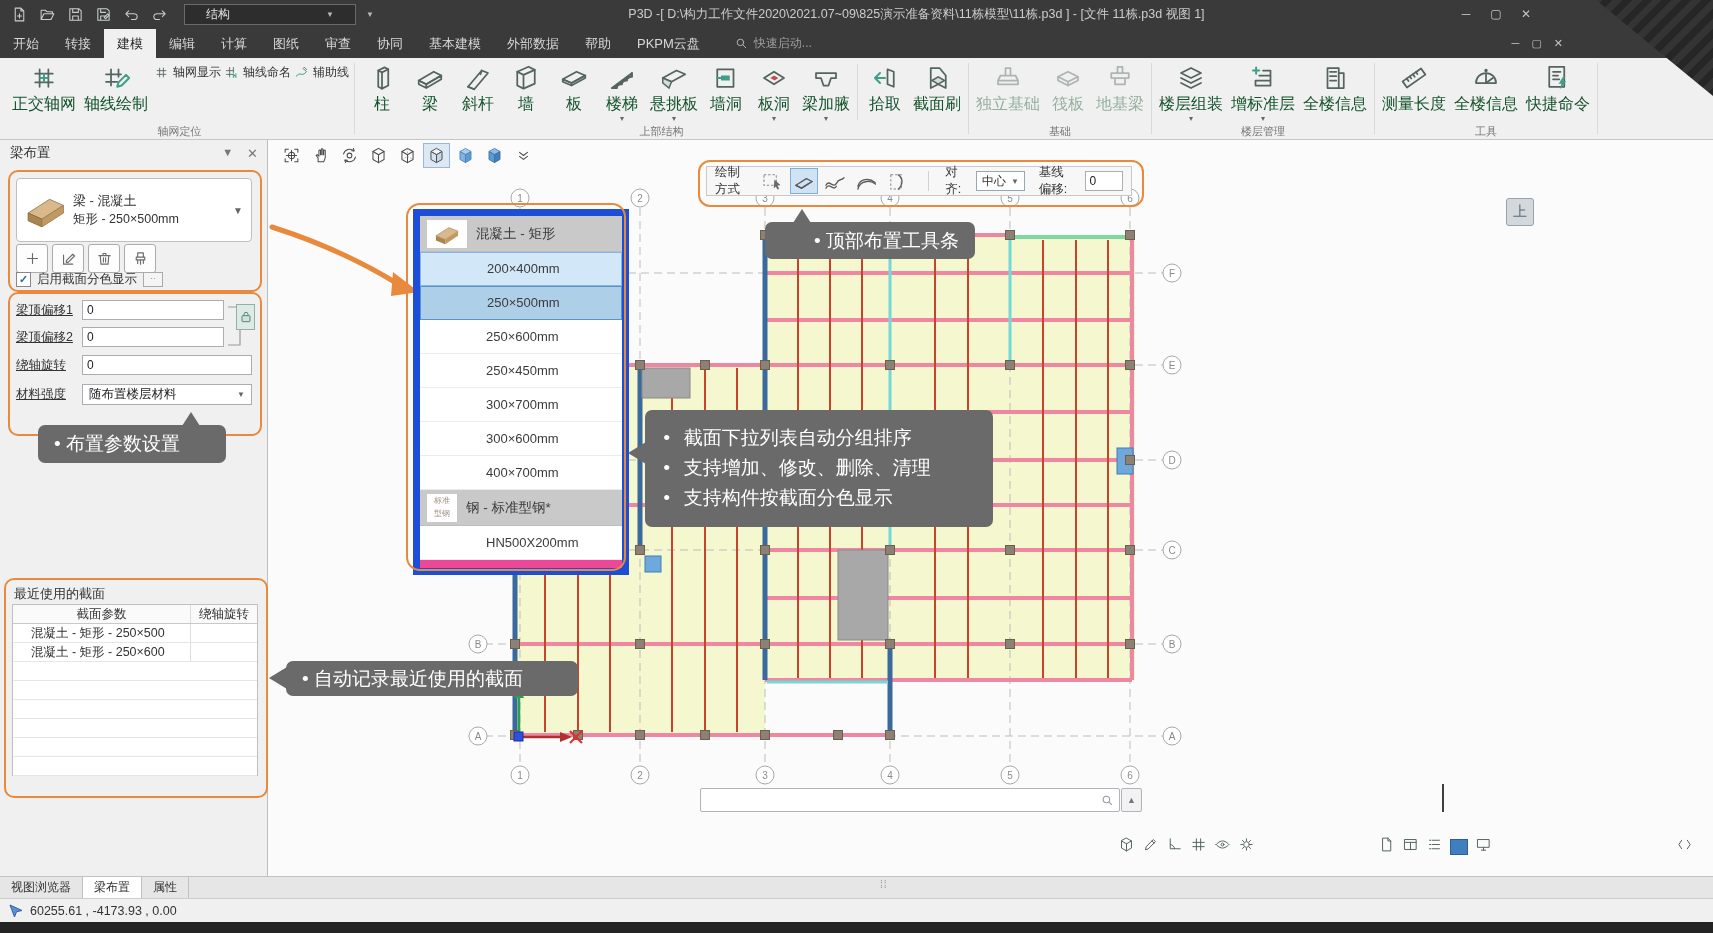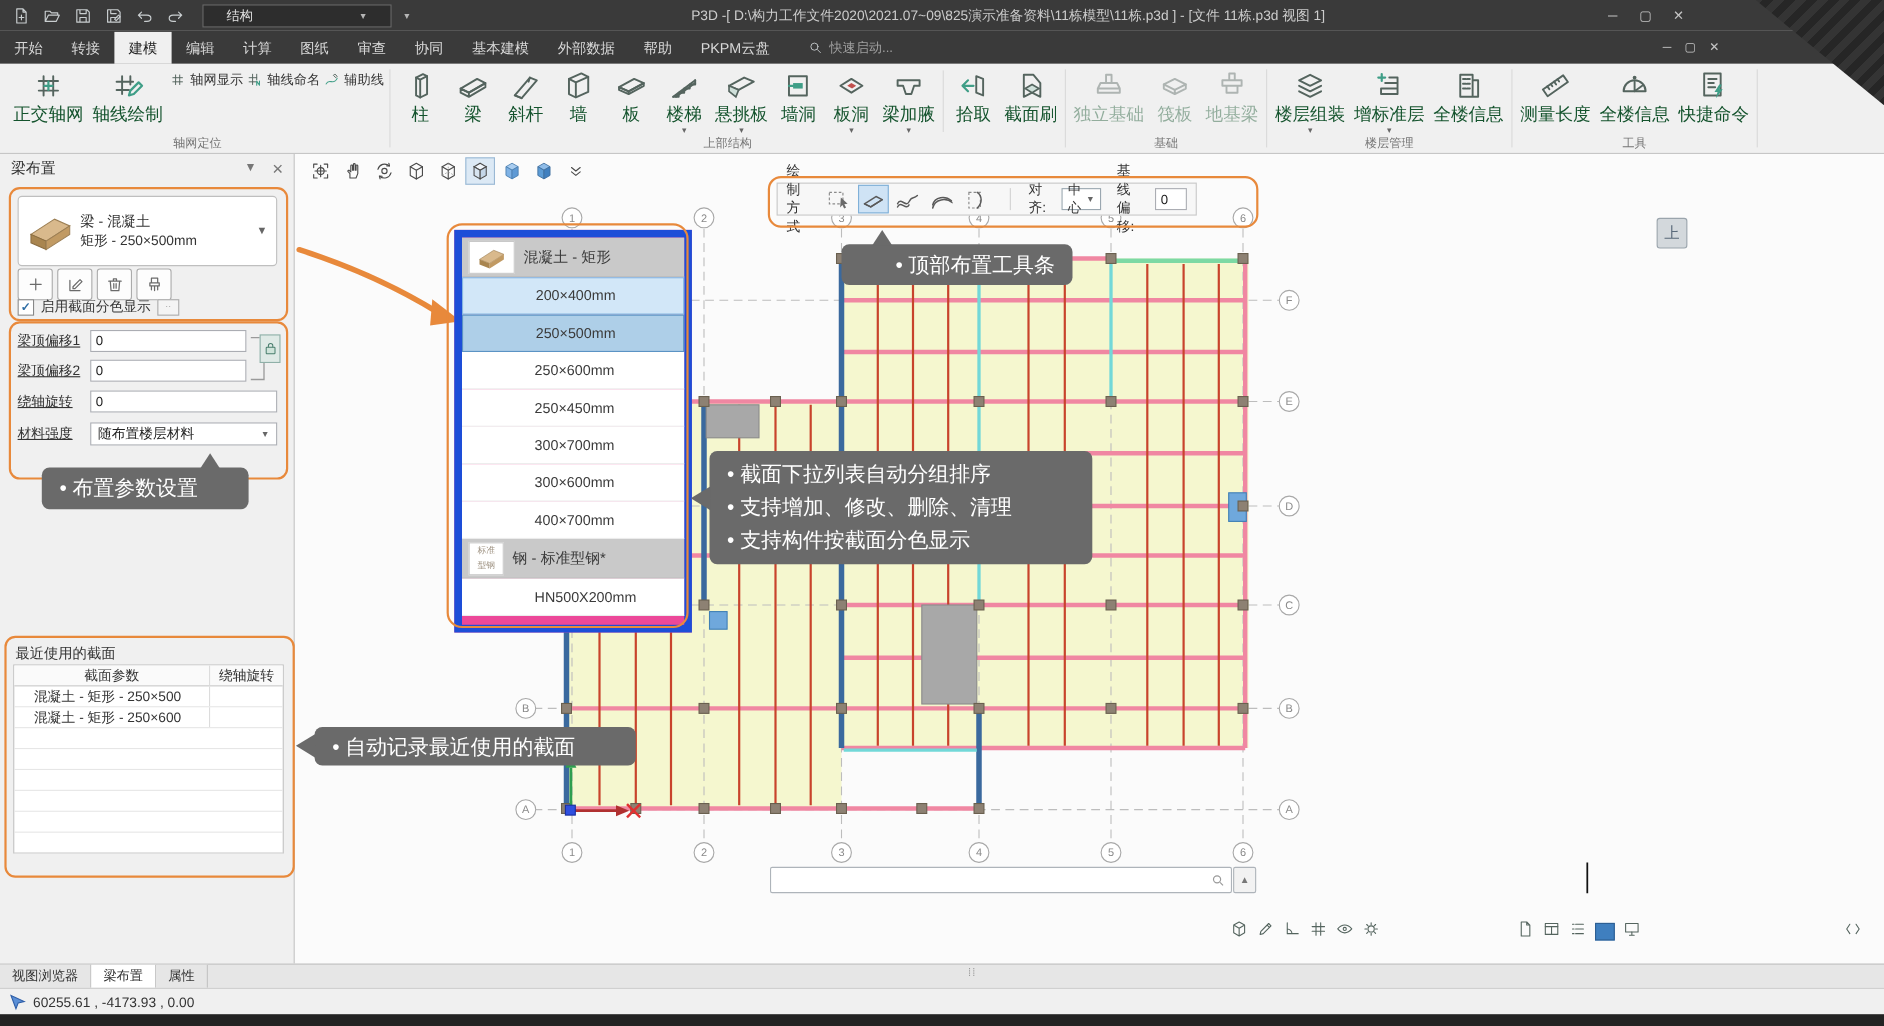--- a/index.html
+++ b/index.html
@@ -89,21 +89,21 @@
   .darkstrip{left:0;top:922px;width:1713px;height:11px;background:#232323;}
   
   .canvas{left:268px;top:140px;width:1445px;height:736px;background:#fbfbfb;}
   .viewbar{left:278px;top:143px;display:flex;gap:2px;z-index:3;}
   .vbtn{width:25px;height:23px;display:flex;align-items:center;justify-content:center;border:1px solid transparent;}
   .vbtn.pressed{background:#dce9f5;border-color:#9ab8d4;}
   .vbtn svg{width:19px;height:19px;}
   svg .vs{fill:none;stroke:#4a4a4a;stroke-width:1.3;stroke-linejoin:round;stroke-linecap:round;}
   svg .vsd{fill:none;stroke:#9a9a9a;stroke-width:1;stroke-dasharray:2 2;}
   
-  .dtoolbar{left:706px;top:166px;width:382px;height:30px;background:#f7f7f7;border:1px solid #c8c8c8;
+  .dtoolbar{left:706px;top:166px;width:426px;height:30px;background:#f7f7f7;border:1px solid #c8c8c8;
             display:flex;align-items:center;gap:14px;padding:0 8px;box-sizing:border-box;z-index:10;font-size:12.5px;color:#333;}
   .dtool{width:26px;height:24px;display:flex;align-items:center;justify-content:center;border:1px solid transparent;}
   .dtool.active{background:#cfe3f5;border-color:#7fb0d8;}
   .dtool svg{width:21px;height:19px;}
   svg .ds{fill:none;stroke:#5a5a5a;stroke-width:1.4;stroke-linejoin:round;stroke-linecap:round;}
   svg .dsh{fill:none;stroke:#8a8a8a;stroke-width:1.1;stroke-dasharray:2.5 2;}
   .vsep{width:1px;height:20px;background:#d2d2d2;margin:0 3px;}
   .selbox{width:74px;height:20px;background:#fff;border:1px solid #9aa7b0;display:flex;align-items:center;
           justify-content:space-between;padding:0 5px;box-sizing:border-box;font-size:12px;}
   
@@ -889,21 +889,21 @@
         </span>
         <span>钢 - 标准型钢*</span>
       </div>
       <div class="dditem">HN500X200mm</div>
     </div>
 
   <div class="callout" style="left:765px;top:222px;width:210px;height:37px;text-align:right;">
     <span class="tailup" style="left:28px;"></span>
     <span>• 顶部布置工具条</span>
   </div>
-  <div class="callout" style="left:645px;top:410px;width:348px;height:103px;line-height:30px;" id="calloutdd">
+  <div class="callout" style="left:645px;top:410px;width:348px;height:117px;line-height:30px;font-family:Liberation Mono, monospace;" id="calloutdd">
     <span class="tailleft" style="top:32px;"></span>
   <div>• 截面下拉列表自动分组排序</div>
       <div>• 支持增加、修改、删除、清理</div>
       <div>• 支持构件按截面分色显示</div>
     </div>
   <div class="callout" style="left:38px;top:425px;width:188px;height:38px;">
     <span class="tailup" style="right:26px;"></span>
     <span>• 布置参数设置</span>
   </div>
   <div class="callout" style="left:286px;top:661px;width:292px;height:35px;">

